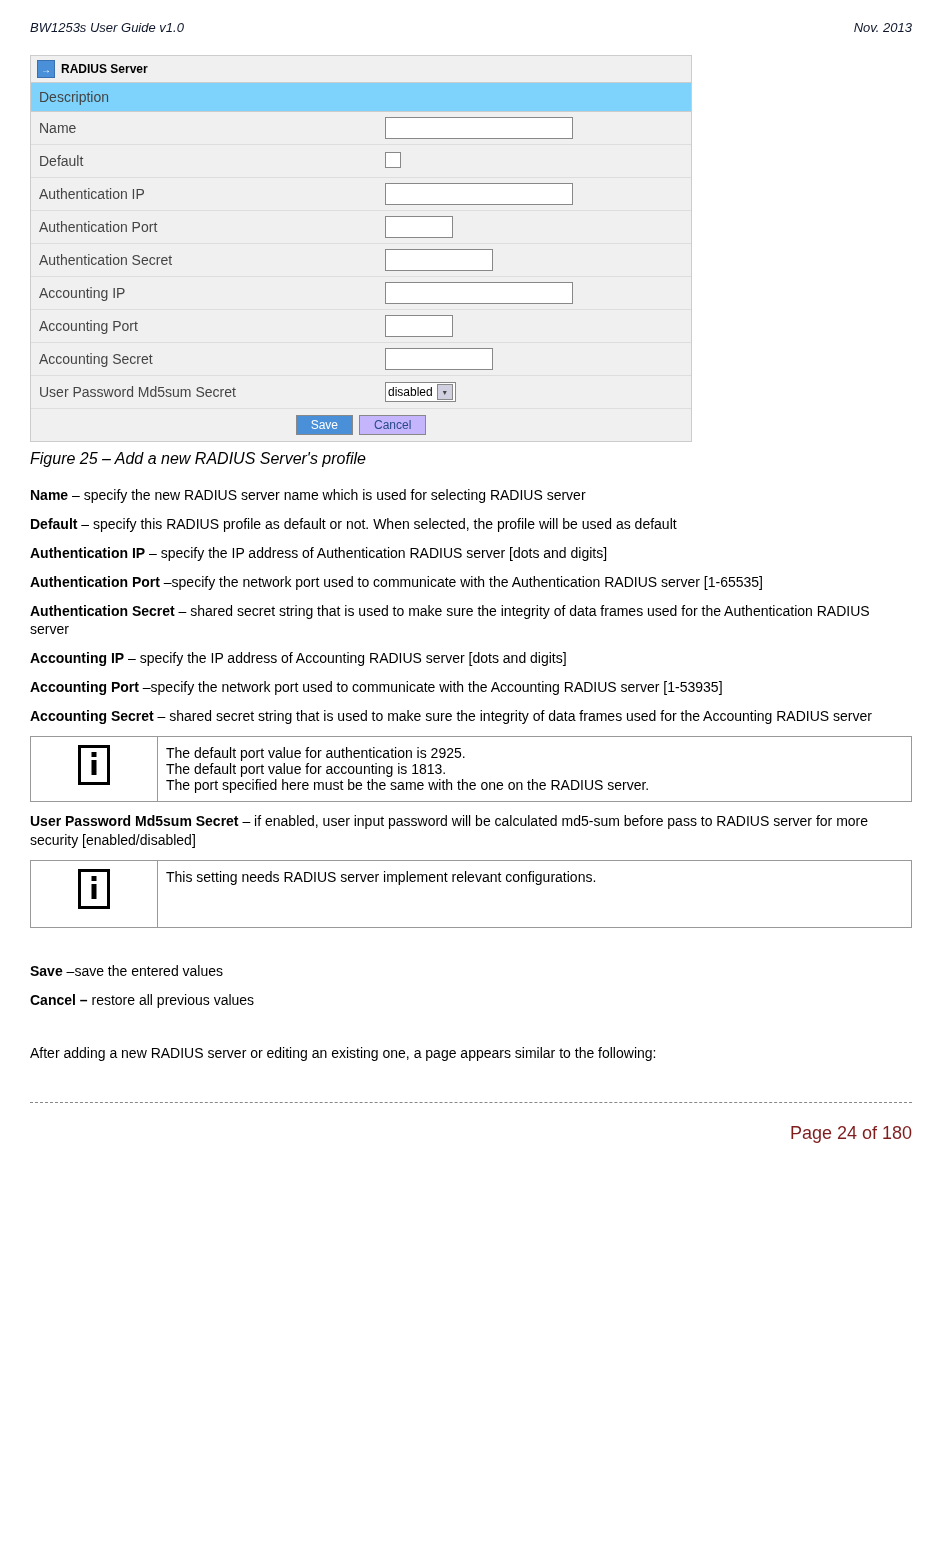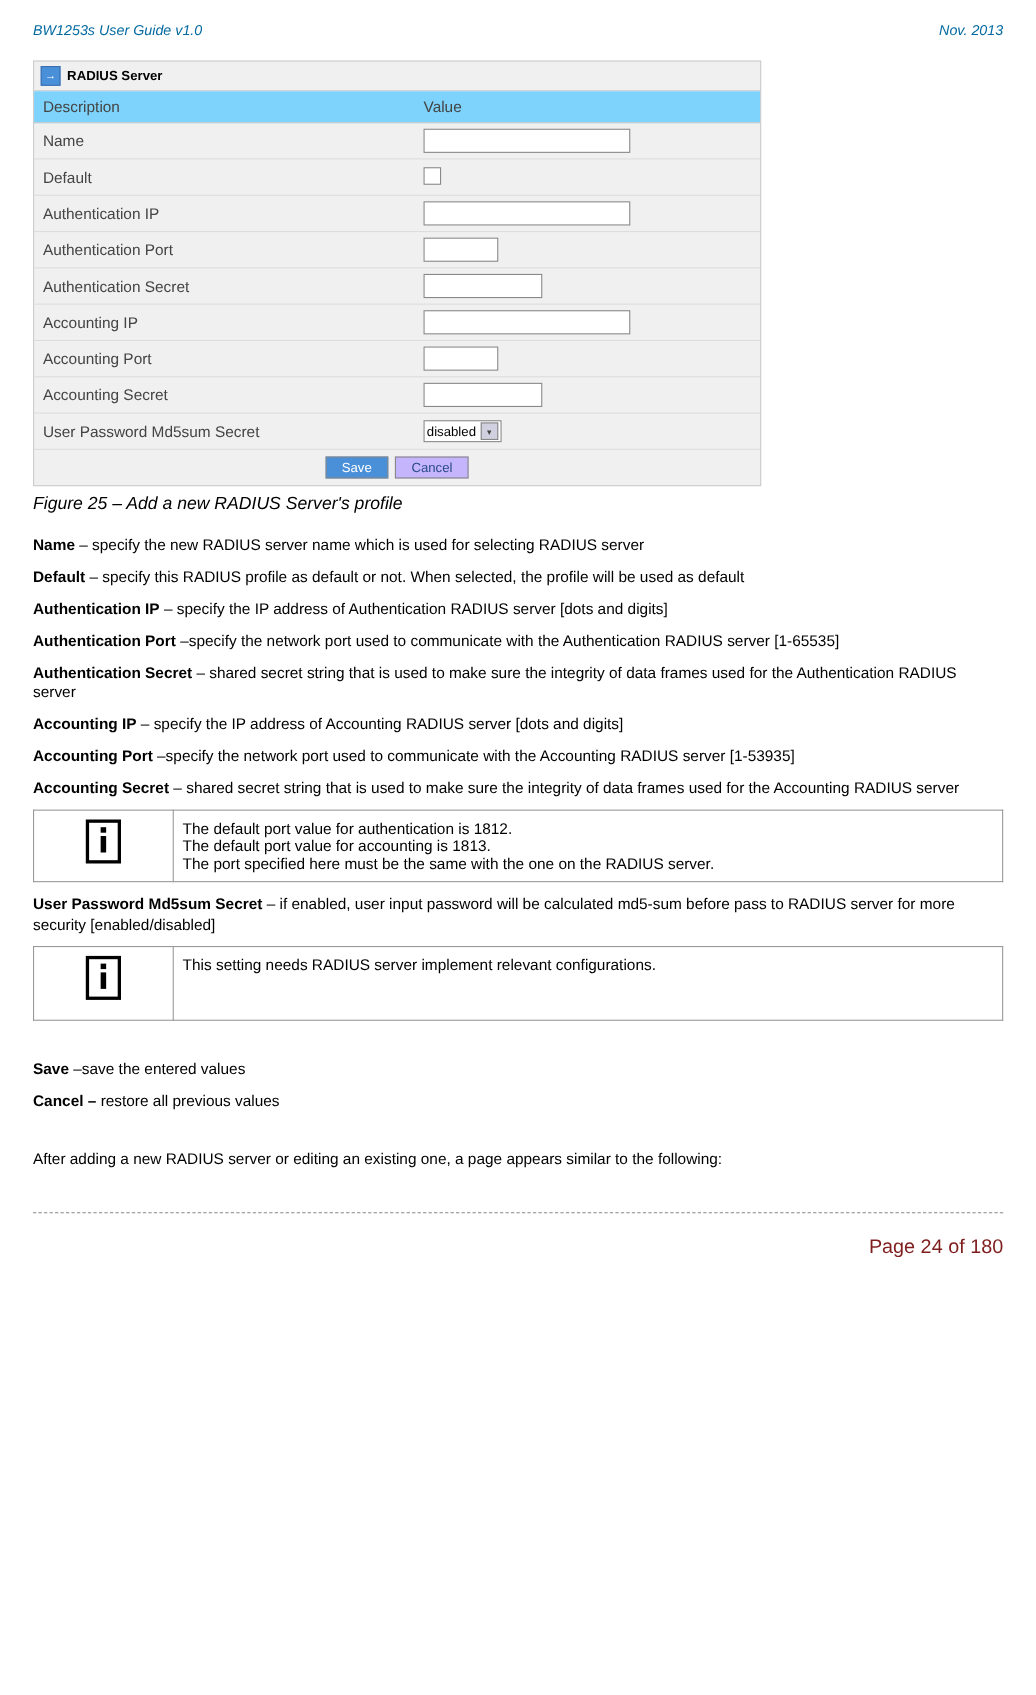--- a/index.html
+++ b/index.html
@@ -9,21 +9,21 @@
     margin: 0;
     padding: 20px 30px;
     background: #fff;
     width: 882px;
   }
   .header-row {
     display: flex;
     justify-content: space-between;
     font-size: 13px;
     font-style: italic;
-    color: #0369a1;
+    color: #0f172a;
     margin-bottom: 20px;
   }
   .panel {
     border: 1px solid #ccc;
     background: #f0f0f0;
     width: 660px;
     margin-bottom: 8px;
   }
   .panel-title-row {
     display: flex;
@@ -209,21 +209,20 @@
   <span>Nov.  2013</span>
 </div>
 
 <div class="panel">
   <div class="panel-title-row">
     <span class="toggle-icon">→</span>
     <span class="panel-title">RADIUS Server</span>
   </div>
   <div class="col-header-row">
     <div class="col-header-left">Description</div>
-    <div class="col-header-right">Value</div>
   </div>
   <div class="form-row">
     <div class="form-label">Name</div>
     <div class="form-value"><input type="text" class="w-long" style=""></div>
   </div>
   <div class="form-row">
     <div class="form-label">Default</div>
     <div class="form-value"><span class="checkbox"></span></div>
   </div>
   <div class="form-row">
@@ -274,21 +273,21 @@
 <p class="para"><span class="bold">Authentication Secret</span><span> – shared secret string that is used to make sure the integrity of data frames used for the Authentication RADIUS server</span></p>
 <p class="para"><span class="bold">Accounting IP</span><span> – specify the IP address of Accounting RADIUS server [dots and digits]</span></p>
 <p class="para"><span class="bold">Accounting Port</span><span> –specify the network port used to communicate with the Accounting RADIUS server [1-53935]</span></p>
 <p class="para"><span class="bold">Accounting Secret</span><span> – shared secret string that is used to make sure the integrity of data frames used for the Accounting RADIUS server</span></p>
 
 <table class="info-table">
   <tbody>
       <tr>
     <td class="info-icon-cell"><span class="info-icon"></span></td>
     <td>
-      <div>The default port value for authentication is 1812.</div>
+      <div>The default port value for authentication is 2925.</div>
       <div>The default port value for accounting is 1813.</div>
       <div>The port specified here must be the same with the one on the RADIUS server.</div>
     </td>
   </tr>
 </tbody>
   </table>
 
 <p class="para"><span class="bold">User Password Md5sum Secret</span><span> – if enabled, user input password will be calculated md5-sum before pass to RADIUS server for more security [enabled/disabled]</span></p>
 
 <table class="info-table">

